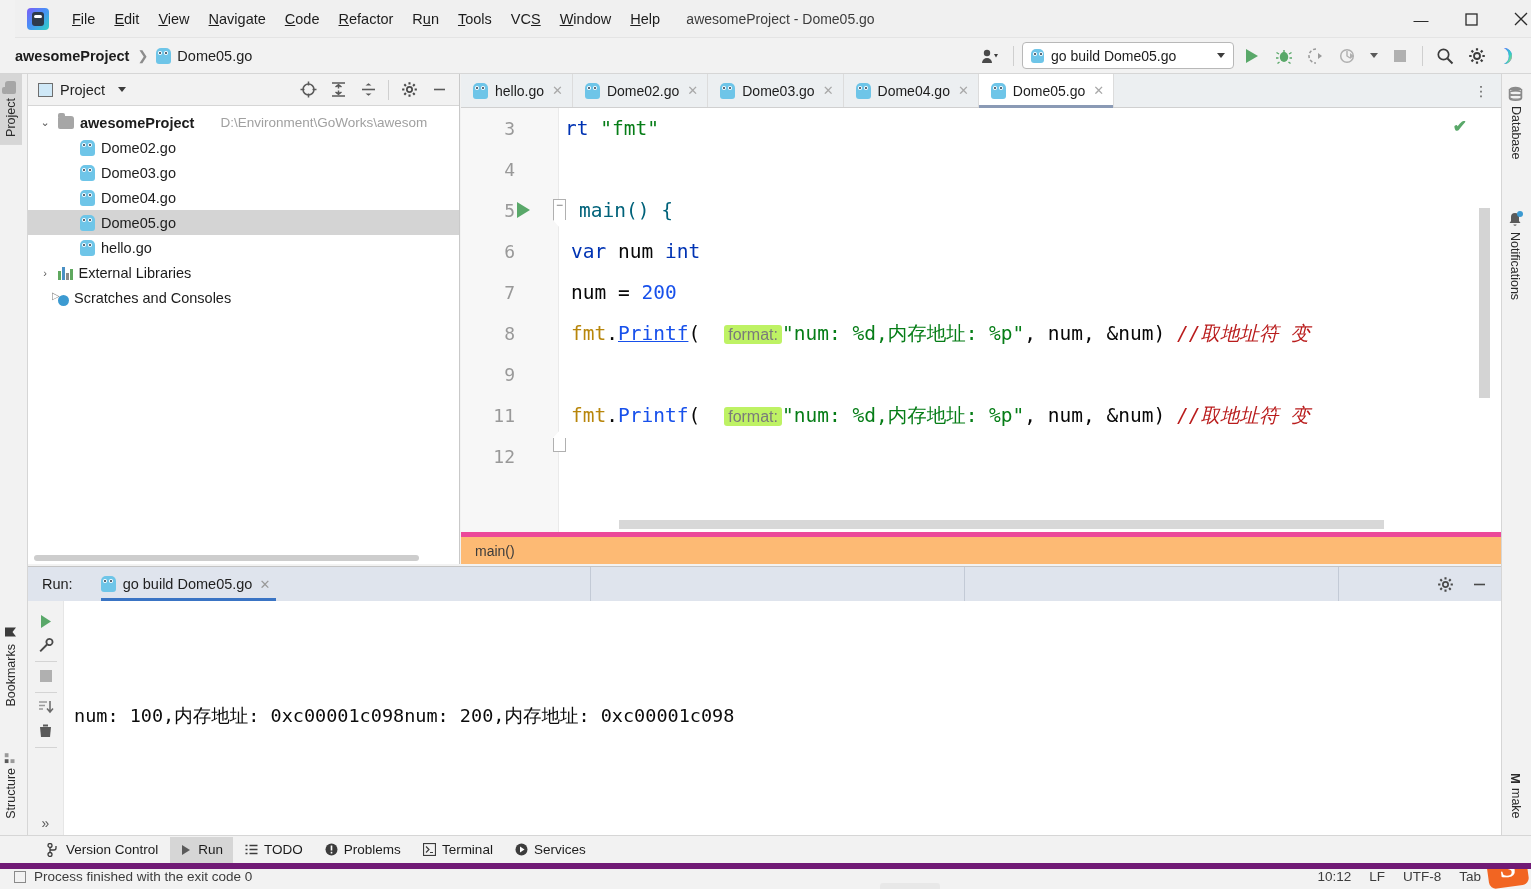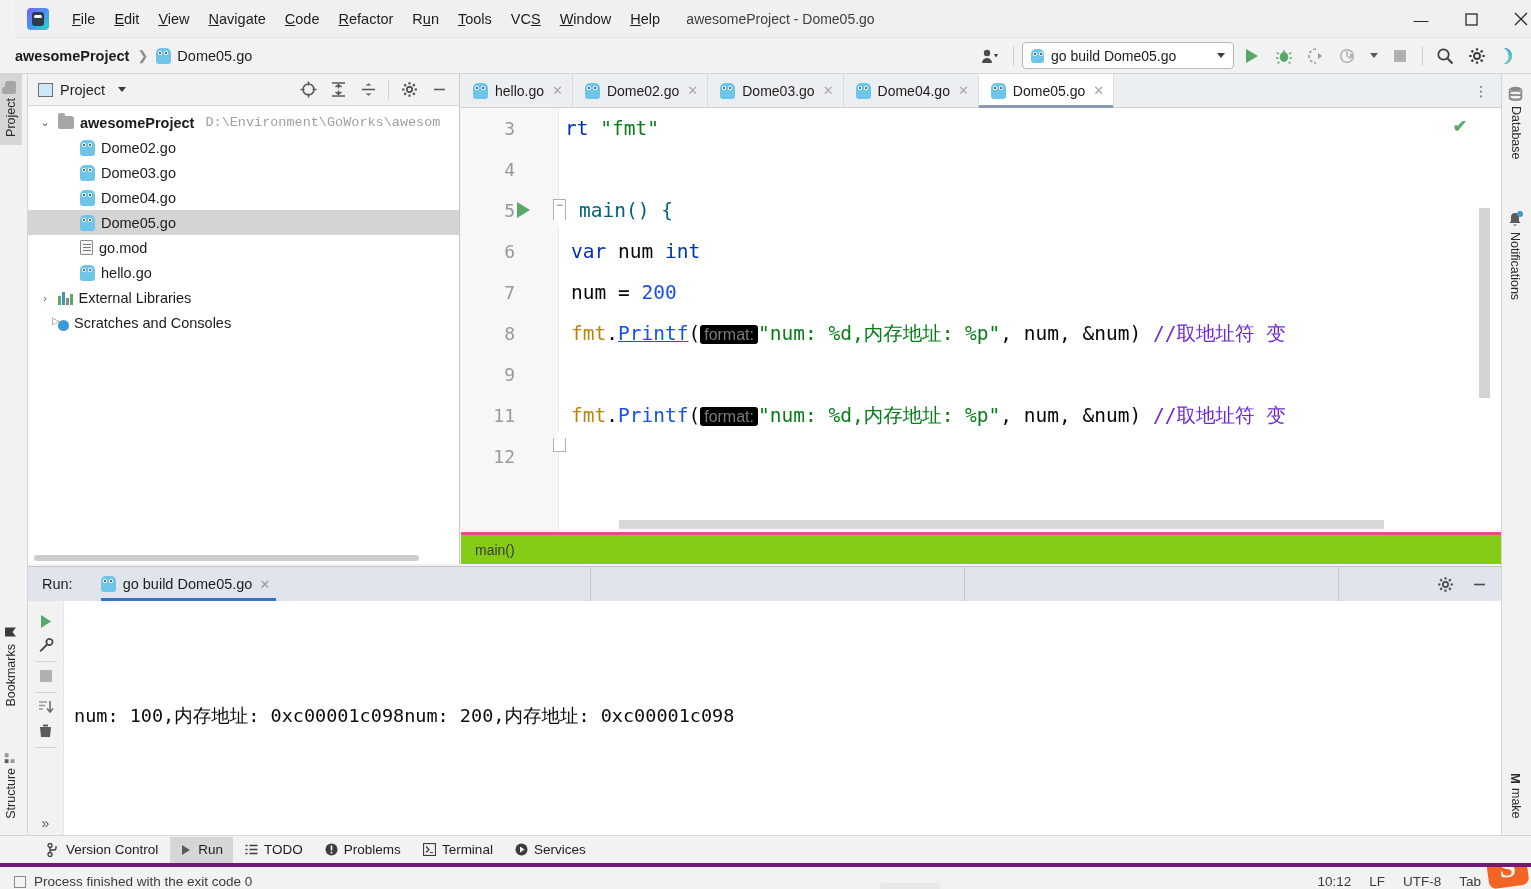--- a/index.html
+++ b/index.html
@@ -144,21 +144,21 @@
   .lib-icon { display:flex; align-items:flex-end; gap:1.5px; height:14px; }
   .lib-icon i { width:2.5px; background:#5a5a5a; display:block; }
   .scratch-icon { width:16px; height:15px; position:relative; }
   .scratch-icon .clk {
     position:absolute; right:-1px; bottom:-1px; width:11px; height:11px;
     border-radius:50%; background:#3c9ad1;
   }
   .scratch-icon .pg { position:absolute; left:0; top:0; font-size:10px; color:#8a8a8a; }
   .node-name { color: #1c1c1c; }
   .node-name.bold { font-weight: bold; }
-  .node-path { color: #a0a0a0; font-size: 13.5px; margin-left: 5px; font-family: Liberation Mono, monospace; }
+  .node-path { color: #a0a0a0; font-size: 13.5px; margin-left: 20px; }
 
   .pp-hscroll {
     position: absolute; left: 0; bottom: 0; height: 12px; width: 100%;
     background: #fff;
   }
   .pp-hscroll .thumb { position:absolute; left:6px; top:3px; height:6px; width:385px; background:#cdcdcd; border-radius:3px; }
 
   
   .editor-area {
     position: absolute; left: 461px; top: 74px; width: 1040px; height: 490px;
@@ -197,24 +197,24 @@
     font-family: "DejaVu Sans Mono", monospace; font-size: 19.5px; line-height: 41px;
   }
   .k-kw { color: #0033b3; }
   .k-num { color: #1750eb; }
   .k-str { color: #067d17; }
   .k-pkg { color: #b8860b; }
   .k-fn { color: #1750eb; }
   .k-type { color: #0033b3; }
   .k-func { color: #00627a; }
   .k-plain { color: #080808; }
-  .k-cmt { color: #6d28d9; }
+  .k-cmt { color: #b91c1c; font-style: italic; }
   .hint-chip {
-    background: #000000; color: #7a7a7a; font-size: 16px; border-radius: 3px;
-    padding: 1px 4px; font-family: "Liberation Sans", sans-serif;
+    background: #bef264; color: #7a7a7a; font-size: 16px; border-radius: 3px;
+    padding: 1px 4px; font-family: "Liberation Sans", sans-serif; margin-left: 24px;
   }
   .k-underline { text-decoration: underline; }
 
   .fold-run {
     position:absolute; left: 56px; top: 12px;
     width:0; height:0; border-top:8px solid transparent; border-bottom:8px solid transparent;
     border-left:13px solid #59a869;
   }
   .fold-box {
     position:absolute; left: 92px; top: 9px; width:13px; height:22px;
@@ -231,21 +231,21 @@
   }
   .fold-end::before {
     content:""; position:absolute; left:-1px; top:-8px;
     border-left:7px solid transparent; border-right:7px solid transparent; border-bottom:8px solid #fff;
   }
   .check-ok { position: absolute; right: 34px; top: 8px; color: #59a869; font-size: 17px; font-weight: bold; }
   .ed-vscroll { position:absolute; right:11px; top:100px; width:11px; height:190px; background:#d4d4d4; border-radius:0; }
   .ed-hscroll { position:absolute; left:158px; bottom:3px; height:9px; width:765px; background:#d8d8d8; }
   .breadcrumb-bar {
     position:absolute; left:0; bottom:0; height:32px; width:100%;
-    background:#84cc16; border-top:3px solid #ec4899; display:flex; align-items:center;
+    background:#fdba74; border-top:5px solid #ec4899; display:flex; align-items:center;
     padding-left:14px; font-size:14px; color:#3c3c3c;
   }
 
   
   .run-window {
     position: absolute; left: 28px; top: 566px; width: 1473px; height: 269px;
     background: #fff; border-top: 1px solid #c4c4c4;
   }
   .run-header {
     height: 34px; background: #dfe4ed; display: flex; align-items: center;
@@ -283,21 +283,21 @@
   }
   .bb-item {
     display:flex; align-items:center; gap:6px; padding: 4px 10px; margin: 0 1px;
     font-size:13.5px; color:#1c1c1c; height: 26px;
   }
   .bb-item.active { background:#d6d6d6; }
   .bb-left-pad { width: 36px; }
 
   .status-bar {
     position:absolute; left:0; bottom:0; width:1531px; height:26px;
-    background:#f2f2f2; border-top:4px solid #701a75; display:flex; align-items:flex-end;
+    background:#f2f2f2; border-top:6px solid #701a75; display:flex; align-items:flex-start;
     font-size:13.5px; color:#3c3c3c; overflow:hidden;
   }
   .sb-left { display:flex; align-items:center; gap:8px; margin-left:14px; }
   .sb-chk { width:12px; height:12px; border:1.5px solid #8a8a8a; }
   .sb-right { margin-left:auto; display:flex; align-items:center; gap:18px; margin-right:50px; }
   .s-logo {
     position:absolute; right:4px; bottom:2px; width:40px; height:40px;
     background:#f26522; border-radius:7px; transform: rotate(-8deg);
     display:flex; align-items:center; justify-content:center;
     color:#fff; font-size:30px; font-weight:bold; font-family:"Liberation Serif", serif;
@@ -539,24 +539,20 @@
       </div>
       <div class="tree-row" style="padding-left:52px">
         <span class="go-icon"></span>
         <span class="node-name">Dome04.go</span>
       </div>
       <div class="tree-row selected" style="padding-left:52px">
         <span class="go-icon"></span>
         <span class="node-name">Dome05.go</span>
       </div>
       <div class="tree-row" style="padding-left:52px">
-        <span class="mod-icon"></span>
-        <span class="node-name">go.mod</span>
-      </div>
-      <div class="tree-row" style="padding-left:52px">
         <span class="go-icon"></span>
         <span class="node-name">hello.go</span>
       </div>
       <div class="tree-row">
         <span class="arrow">›</span>
         <span class="lib-icon">
           <i style="height:9px;background:#5fa85f"></i>
             <i style="height:13px;background:#4a90c4"></i>
             <i style="height:7px;background:#8a8a8a"></i>
             <i style="height:11px;background:#5fa85f"></i>

